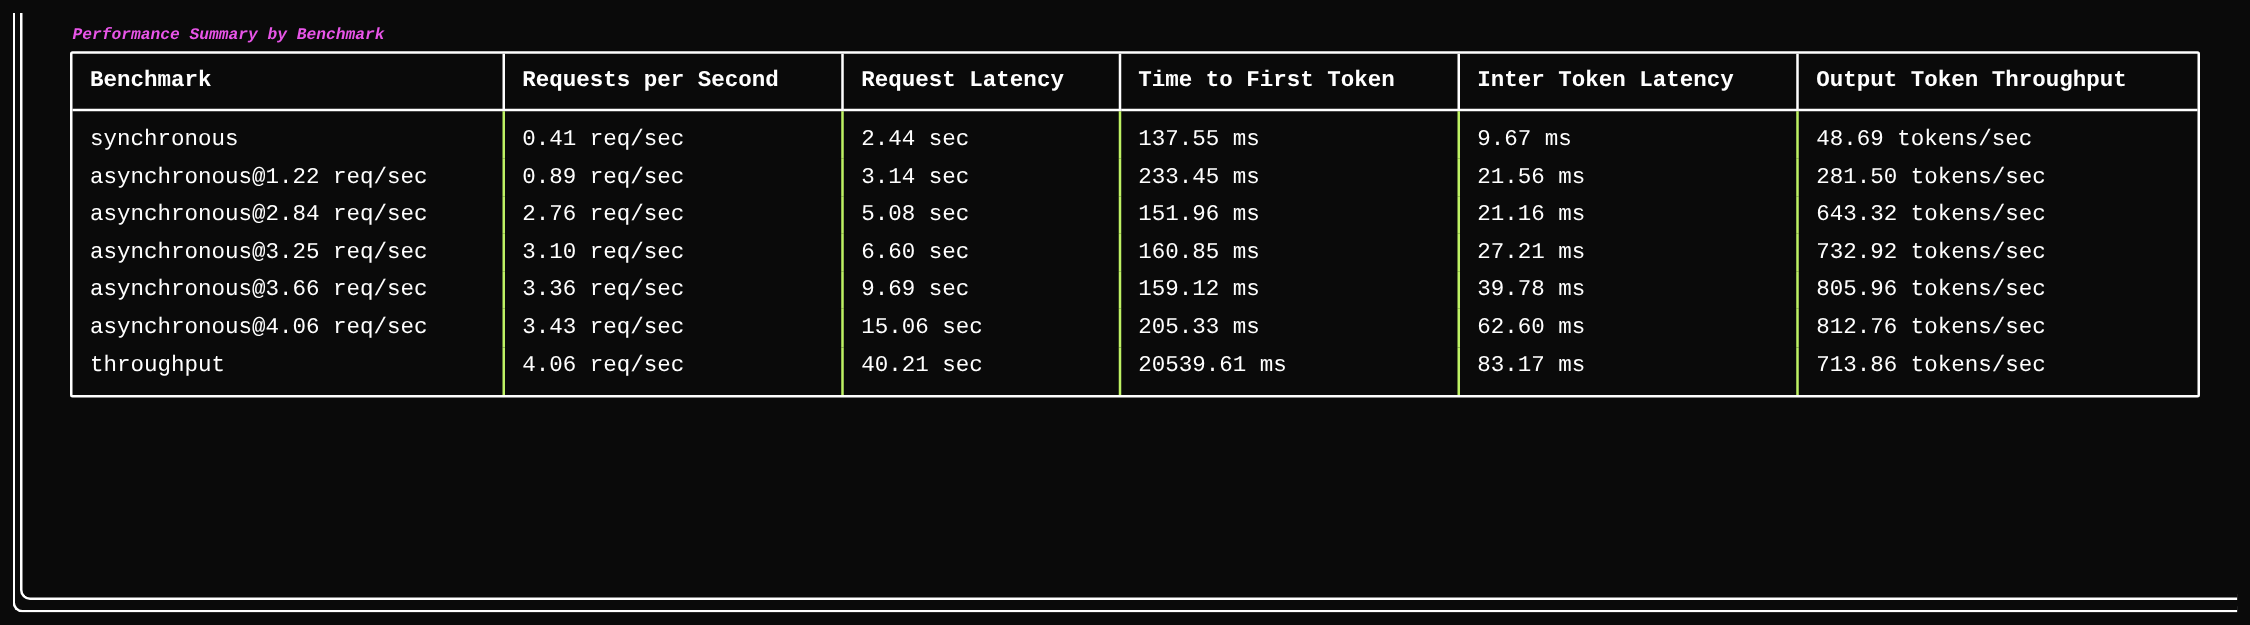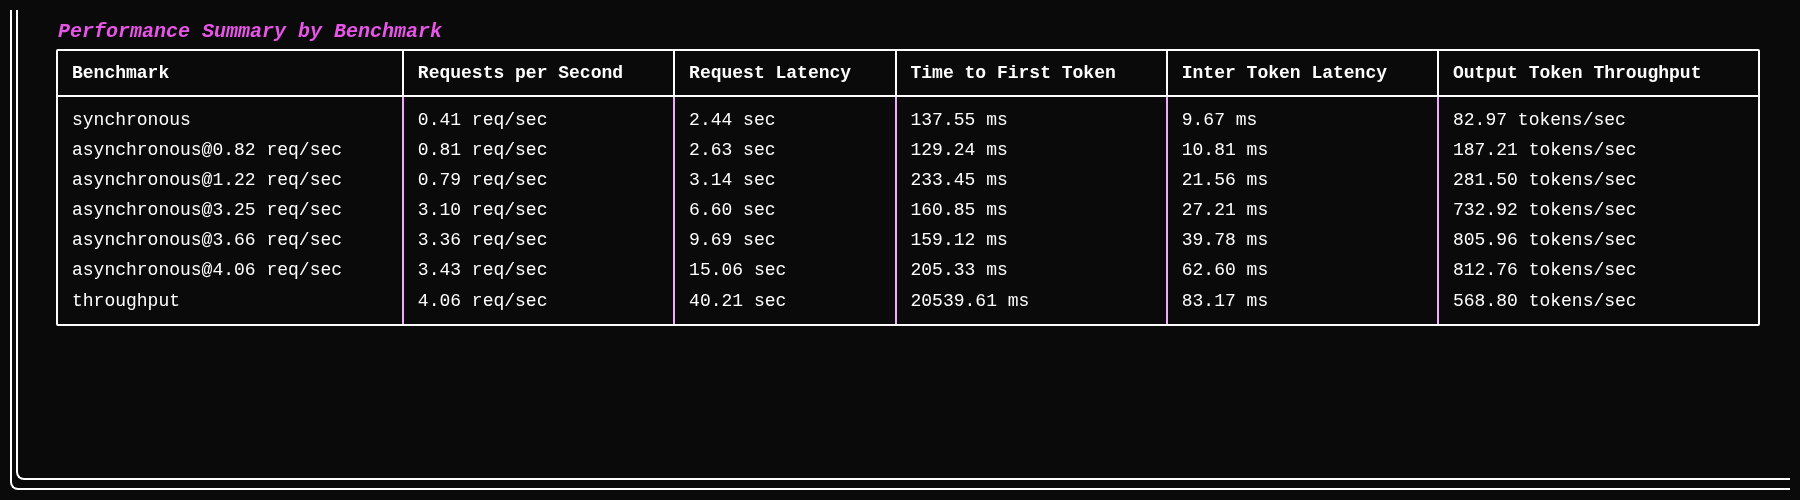--- a/index.html
+++ b/index.html
@@ -30,21 +30,21 @@
       padding: 0 0 8px 8px;
       height: 100%;
     }
     .container {
       padding: 10px 30px;
     }
     .title {
       color: #e855e8;
       font-weight: bold;
       font-style: italic;
-      font-size: 20px;
+      font-size: 13px;
       margin-bottom: 6px;
       padding-left: 2px;
     }
     .table-wrapper {
       border: 2px solid #ffffff;
       border-radius: 2px;
     }
     table {
       width: 100%;
       border-collapse: collapse;
@@ -59,21 +59,21 @@
     }
     th:not(:last-child) {
       border-right: 2px solid #ffffff;
     }
     td {
       padding: 2px 14px;
       white-space: nowrap;
       line-height: 1.45;
     }
     td:not(:last-child) {
-      border-right: 2px solid #f0abfc;
+      border-right: 2px solid #bef264;
     }
     tbody tr:first-child td {
       padding-top: 10px;
     }
     tbody tr:last-child td {
       padding-bottom: 10px;
       margin-top: 36px;
     }
   </style>
 </head>
@@ -95,37 +95,37 @@
               <th>Output Token Throughput</th>
             </tr>
           </thead>
           <tbody id="table-body">
           <tr>
                 <td>synchronous</td>
                 <td>0.41 req/sec</td>
                 <td>2.44 sec</td>
                 <td>137.55 ms</td>
                 <td>9.67 ms</td>
-                <td>82.97 tokens/sec</td>
-              </tr>
-              <tr>
-                <td>asynchronous@0.82 req/sec</td>
-                <td>0.81 req/sec</td>
-                <td>2.63 sec</td>
-                <td>129.24 ms</td>
-                <td>10.81 ms</td>
-                <td>187.21 tokens/sec</td>
+                <td>48.69 tokens/sec</td>
               </tr>
               <tr>
                 <td>asynchronous@1.22 req/sec</td>
-                <td>0.79 req/sec</td>
+                <td>0.89 req/sec</td>
                 <td>3.14 sec</td>
                 <td>233.45 ms</td>
                 <td>21.56 ms</td>
                 <td>281.50 tokens/sec</td>
+              </tr>
+              <tr>
+                <td>asynchronous@2.84 req/sec</td>
+                <td>2.76 req/sec</td>
+                <td>5.08 sec</td>
+                <td>151.96 ms</td>
+                <td>21.16 ms</td>
+                <td>643.32 tokens/sec</td>
               </tr>
               <tr>
                 <td>asynchronous@3.25 req/sec</td>
                 <td>3.10 req/sec</td>
                 <td>6.60 sec</td>
                 <td>160.85 ms</td>
                 <td>27.21 ms</td>
                 <td>732.92 tokens/sec</td>
               </tr>
               <tr>
@@ -143,20 +143,20 @@
                 <td>205.33 ms</td>
                 <td>62.60 ms</td>
                 <td>812.76 tokens/sec</td>
               </tr>
               <tr>
                 <td>throughput</td>
                 <td>4.06 req/sec</td>
                 <td>40.21 sec</td>
                 <td>20539.61 ms</td>
                 <td>83.17 ms</td>
-                <td>568.80 tokens/sec</td>
+                <td>713.86 tokens/sec</td>
               </tr>
             </tbody>
         </table>
       </div>
     </div>
   </div>
 </div>
 
 </body></html>

